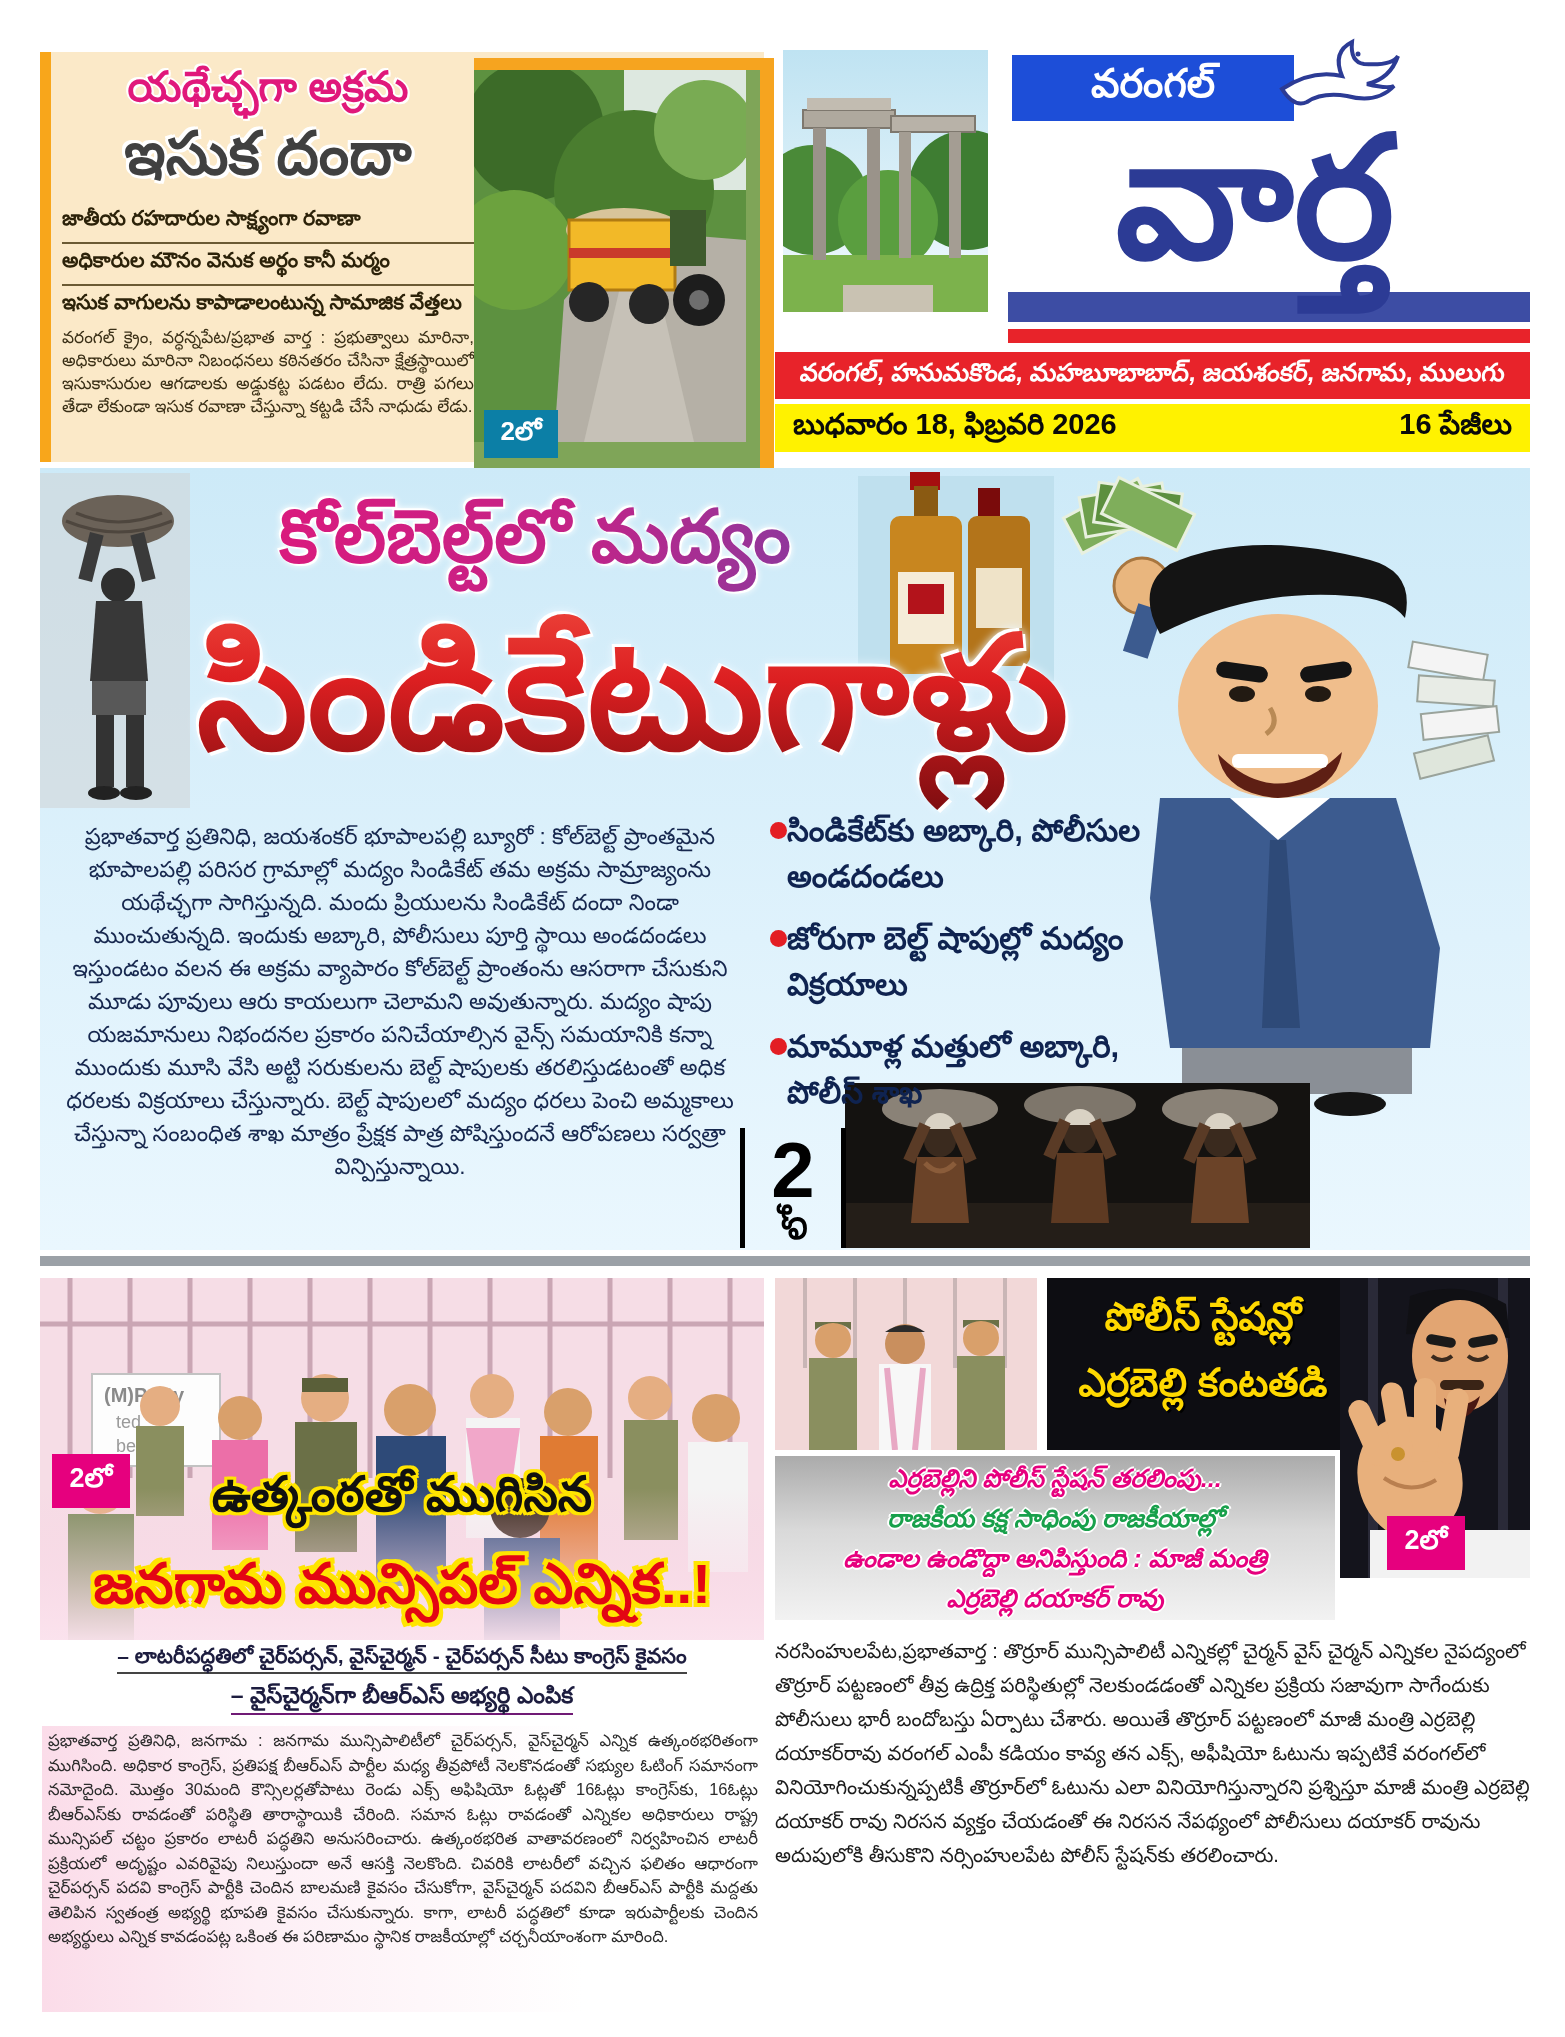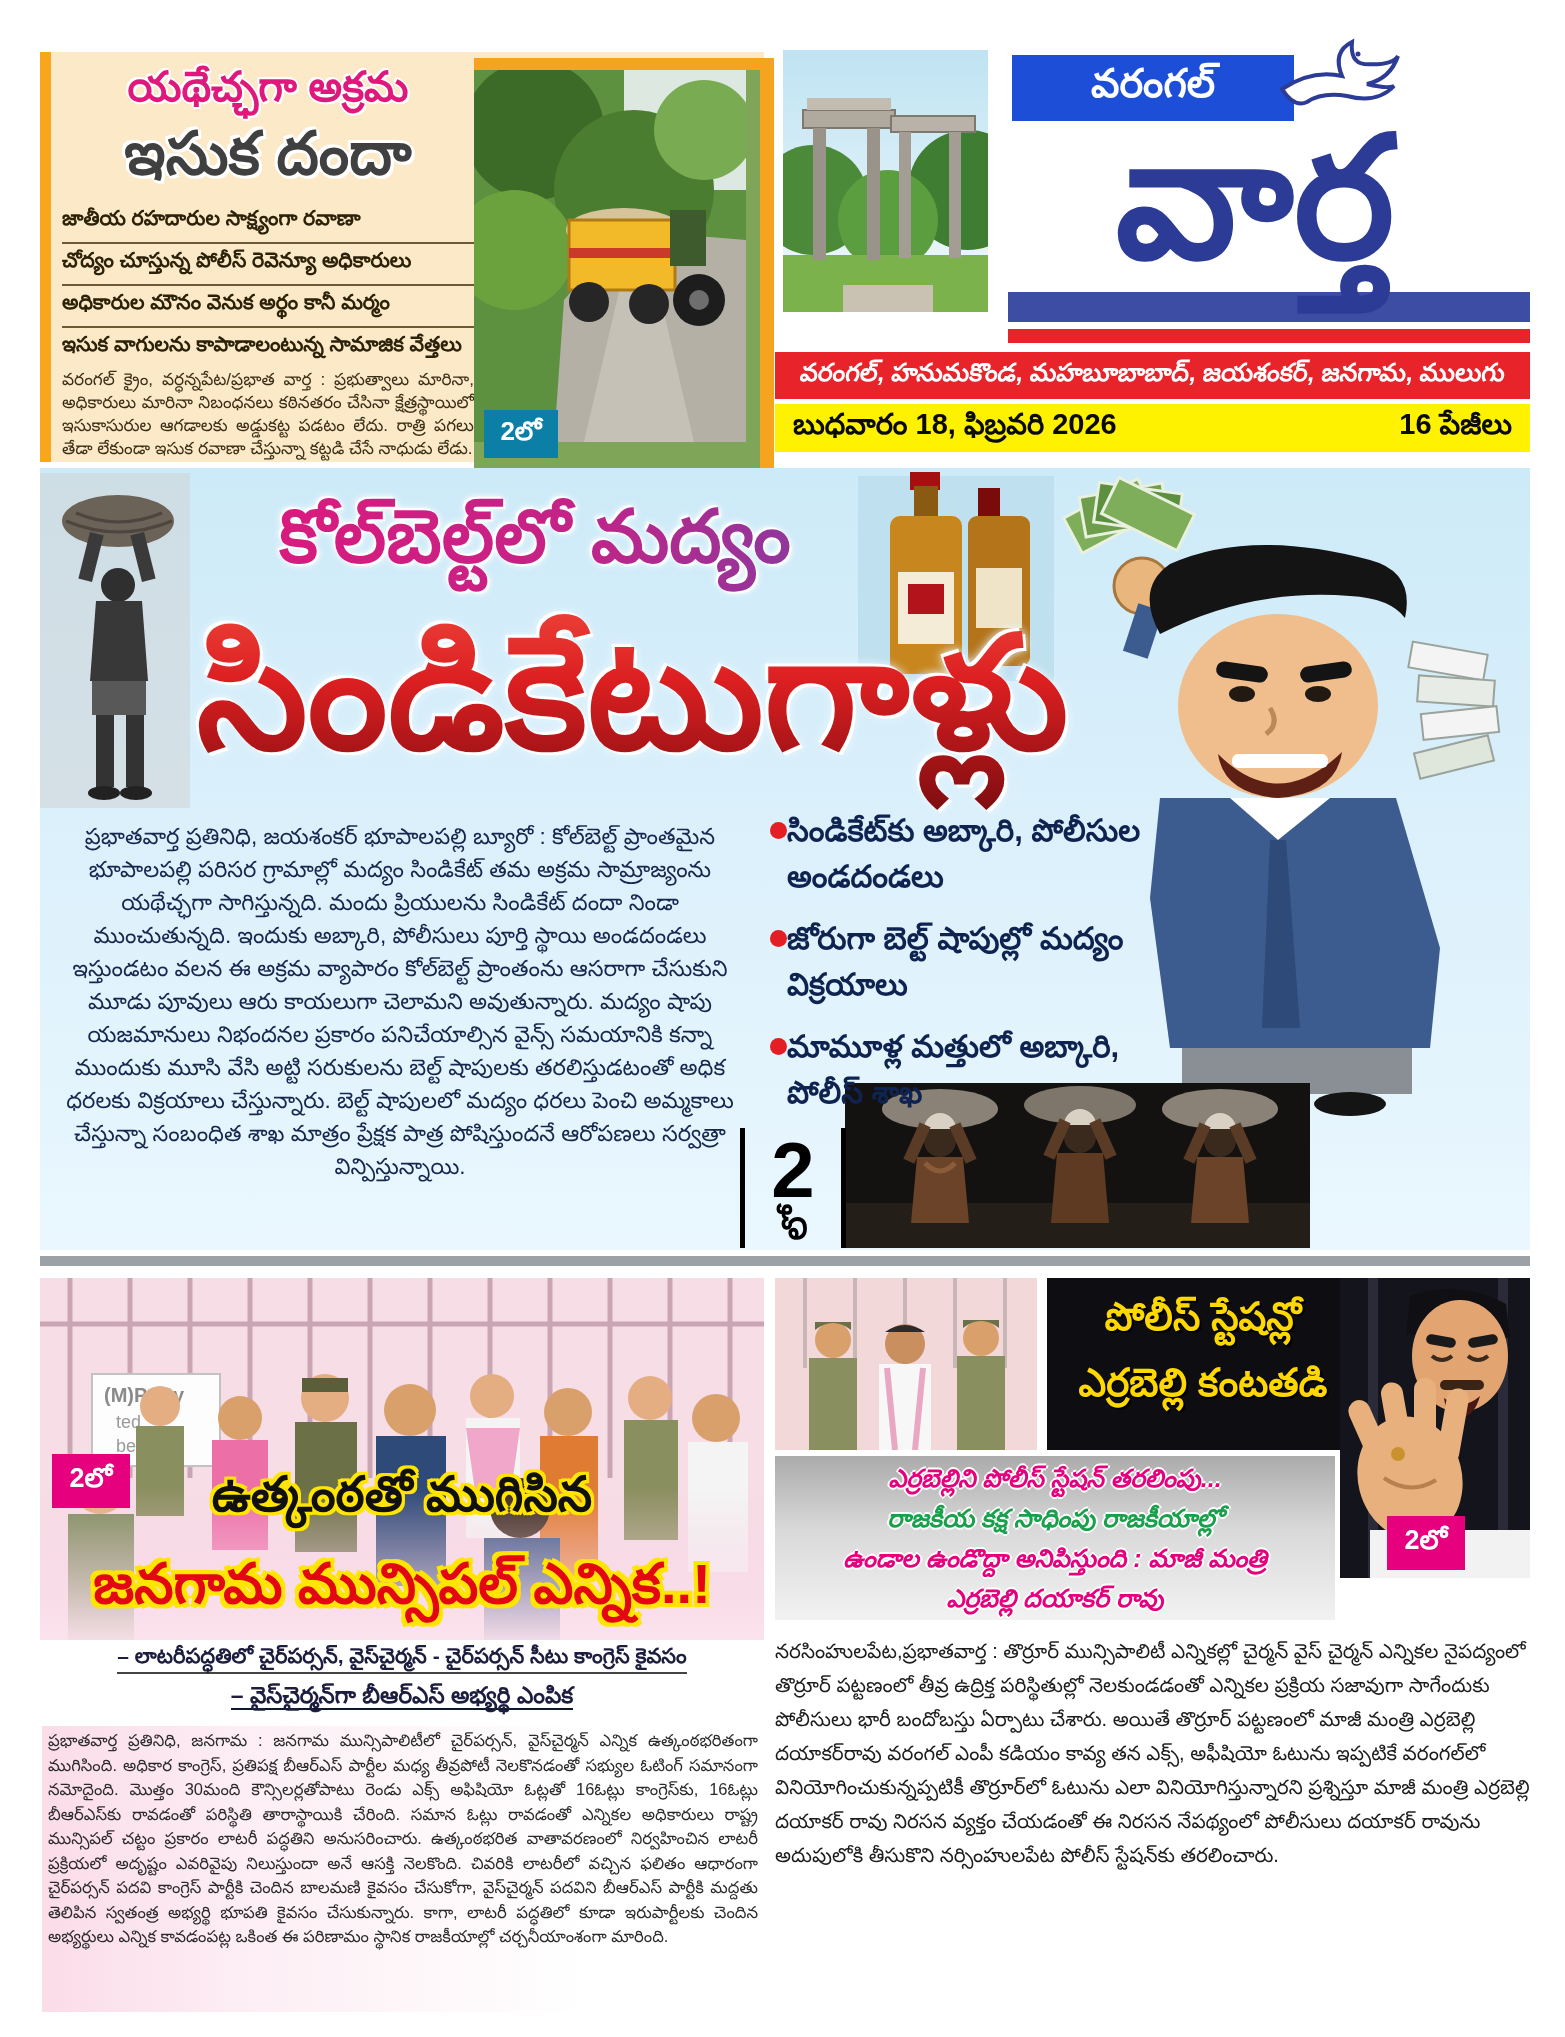--- a/index.html
+++ b/index.html
@@ -77,21 +77,21 @@
   .bl-badge{left:12px;top:176px;width:78px;height:54px;z-index:7;}
   .bl-h1{left:0;top:172px;width:724px;text-align:center;font-size:49px;font-weight:bold;color:#101010;line-height:88px;z-index:6;
          text-shadow:3px 0 0 #FFE500,-3px 0 0 #FFE500,0 3px 0 #FFE500,0 -3px 0 #FFE500,
                      3px 3px 0 #FFE500,-3px -3px 0 #FFE500,3px -3px 0 #FFE500,-3px 3px 0 #FFE500;}
   .bl-h2{left:0;top:258px;width:724px;text-align:center;font-size:56px;font-weight:bold;color:#E30613;line-height:96px;z-index:6;
          text-shadow:3px 0 0 #FFE500,-3px 0 0 #FFE500,0 3px 0 #FFE500,0 -3px 0 #FFE500,
                      4px 4px 0 #FFE500,-4px -4px 0 #FFE500,4px -4px 0 #FFE500,-4px 4px 0 #FFE500;}
   .bl-sub1{left:0;top:366px;width:724px;text-align:center;font-size:21px;font-weight:bold;color:#1D1D3F;}
   .bl-sub1 span{border-bottom:2px solid #444;padding-bottom:5px;}
   .bl-sub2{left:0;top:404px;width:724px;text-align:center;font-size:23px;font-weight:bold;color:#1D1D3F;}
-  .bl-sub2 span{border-bottom:2px solid #0f172a;margin-top:48px;}
+  .bl-sub2 span{border-bottom:2px solid #701a75;padding-bottom:5px;margin-top:48px;}
   .bl-body{left:2px;top:448px;width:710px;height:282px;font-size:16.5px;line-height:24.5px;color:#2b2b2b;
            text-align:justify;overflow:hidden;padding:2px 6px;
            background:linear-gradient(90deg,#FBDCE9 0%,#FDEFF5 30%,#ffffff 75%);}
 
   
   .br-sec{left:775px;top:1278px;width:755px;height:734px;}
   .br-photo{left:0;top:0;width:262px;height:172px;overflow:hidden;}
   .br-panel{left:272px;top:0;width:483px;height:172px;background:#0D0D12;}
   .br-head{left:278px;top:6px;width:300px;text-align:center;z-index:5;}
   .br-head .l1,.br-head .l2{font-size:39px;font-weight:bold;color:#FFD800;line-height:66px;
@@ -113,21 +113,20 @@
 
 <div class="page">
 
   <div class="abs sand-box">
     <div class="abs sand-accent"></div>
     <div class="abs sand-left">
       <div class="sand-k1">యథేచ్ఛగా అక్రమ</div>
       <div class="sand-k2">ఇసుక దందా</div>
       <div class="sand-subs">
         <div>జాతీయ రహదారుల సాక్ష్యంగా రవాణా</div>
-        <div>చోద్యం చూస్తున్న పోలీస్ రెవెన్యూ అధికారులు</div>
         <div>అధికారుల మౌనం వెనుక అర్థం కానీ మర్మం</div>
         <div>ఇసుక వాగులను కాపాడాలంటున్న సామాజిక వేత్తలు</div>
       </div>
       <div class="sand-body">వరంగల్ క్రైం, వర్ధన్నపేట/ప్రభాత వార్త : ప్రభుత్వాలు మారినా, అధికారులు మారినా నిబంధనలు కఠినతరం చేసినా క్షేత్రస్థాయిలో ఇసుకాసురుల ఆగడాలకు అడ్డుకట్ట పడటం లేదు. రాత్రి పగలు తేడా లేకుండా ఇసుక రవాణా చేస్తున్నా కట్టడి చేసే నాధుడు లేడు.</div>
     </div>
     <div class="abs sand-photo">
       <svg width="272" height="372" viewBox="0 0 272 372">
         <rect width="272" height="372" fill="#5D9140"></rect>
         <rect x="150" y="0" width="122" height="120" fill="#DDE8E0"></rect>
         <circle cx="60" cy="60" r="70" fill="#3C6B28"></circle>

